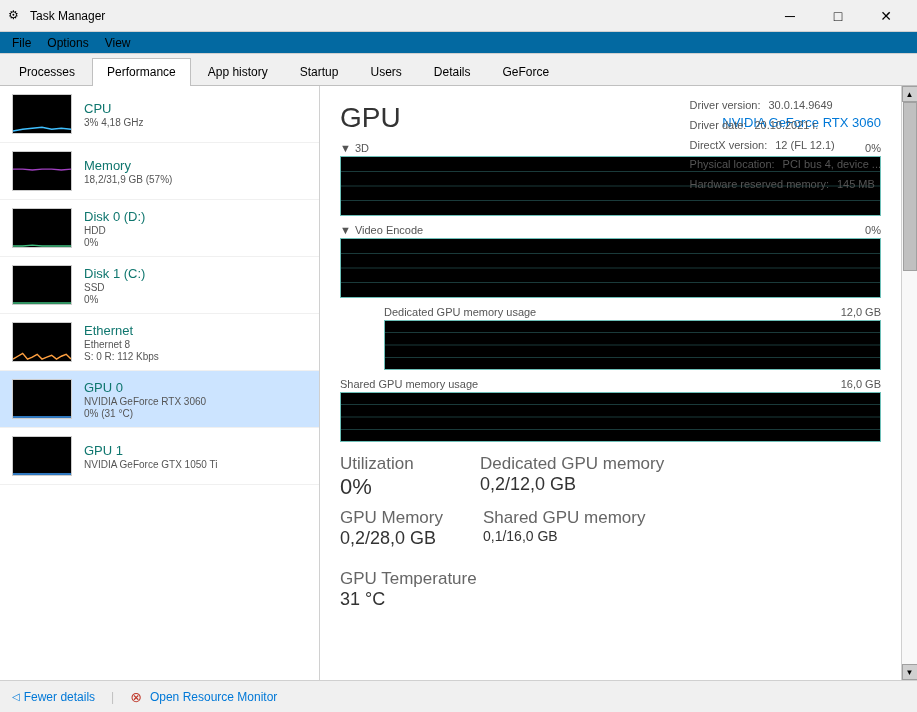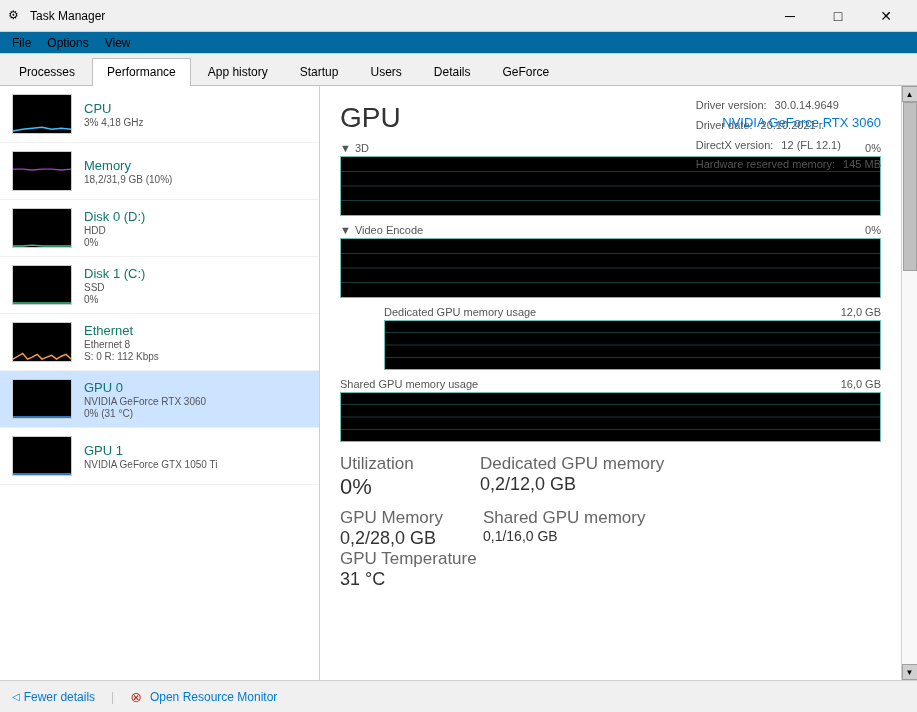--- a/index.html
+++ b/index.html
@@ -119,21 +119,21 @@
     </div>
 
     <div class="sidebar-item">
       <div class="sidebar-chart mem-chart">
         <svg class="sparkline" viewBox="0 0 60 40" preserveAspectRatio="none">
           <polyline points="0,18 10,18 20,19 30,18 40,18 50,19 60,18" fill="none" stroke="#a040c0" stroke-width="1.5"></polyline>
         </svg>
       </div>
       <div class="sidebar-info">
         <div class="sidebar-name">Memory</div>
-        <div class="sidebar-detail">18,2/31,9 GB (10%)</div>
+        <div class="sidebar-detail">18,2/31,9 GB (57%)</div>
       </div>
     </div>
 
     <div class="sidebar-item">
       <div class="sidebar-chart disk-chart">
         <svg class="sparkline" viewBox="0 0 60 40" preserveAspectRatio="none">
           <polyline points="0,39 10,39 20,38 30,39 40,39 50,39 60,39" fill="none" stroke="#40c080" stroke-width="1.5"></polyline>
         </svg>
       </div>
       <div class="sidebar-info">
@@ -275,41 +275,45 @@
       <div class="stats-row" style="margin-top:8px;">
         <div class="stat-block">
           <div class="stat-label">GPU Memory</div>
           <div class="stat-value" style="font-size:18px;">0,2/28,0 GB</div>
         </div>
         <div class="stat-block">
           <div class="stat-label">Shared GPU memory</div>
           <div class="stat-value" style="font-size:14px;">0,1/16,0 GB</div>
         </div>
       </div>
-      <div class="stats-row" style="margin-top:0;">
+      <div class="stats-row" style="margin-top:20px;">
         <div class="stat-block">
           <div class="stat-label">GPU Temperature</div>
           <div class="stat-value" style="font-size:18px;">31 °C</div>
         </div>
       </div>
 
     </div>
 
     <div style="position:absolute; top:10px; right:20px; font-size:11px; color:#555;">
       <div class="info-row" style="display:flex; gap:8px; line-height:1.8;">
         <span>Driver version:</span>
         <span>30.0.14.9649</span>
       </div>
       <div class="info-row" style="display:flex; gap:8px; line-height:1.8;">
         <span>Driver date:</span>
         <span>20.10.2021 г.</span>
       </div>
       <div class="info-row" style="display:flex; gap:8px; line-height:1.8;">
         <span>DirectX version:</span>
         <span>12 (FL 12.1)</span>
+      </div>
+      <div class="info-row" style="display:flex; gap:8px; line-height:1.8;">
+        <span>Physical location:</span>
+        <span>PCI bus 4, device ...</span>
       </div>
       <div class="info-row" style="display:flex; gap:8px; line-height:1.8;">
         <span>Hardware reserved memory:</span>
         <span>145 MB</span>
       </div>
     </div>
 
   </div>
 
   <div class="scrollbar">

